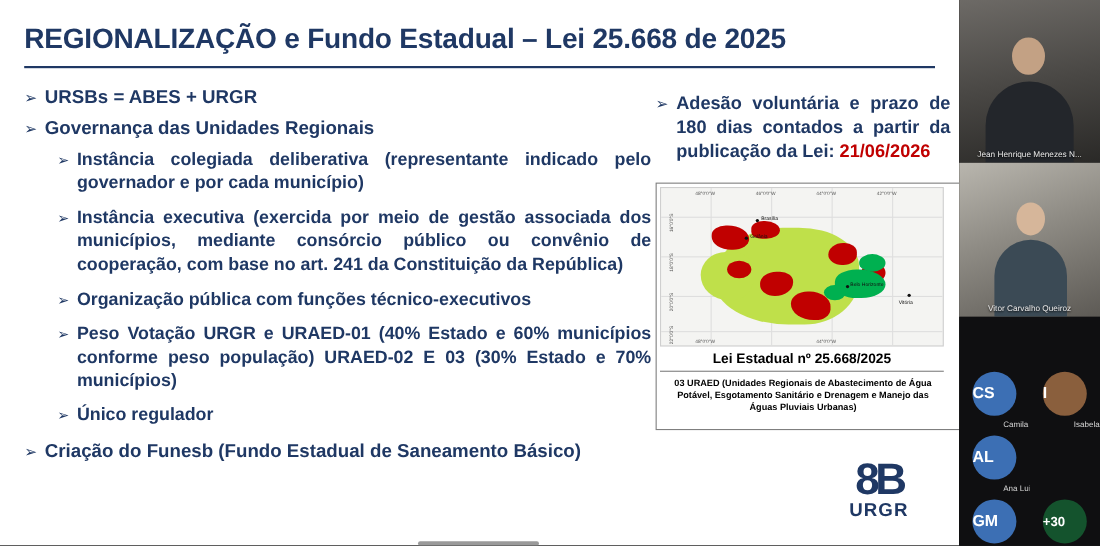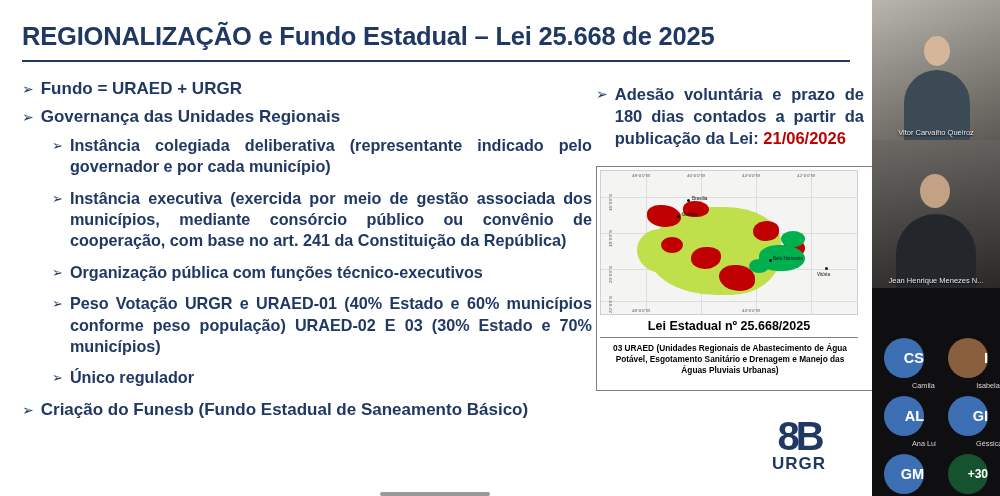--- a/index.html
+++ b/index.html
@@ -248,21 +248,21 @@
     text-align: center;
   }
   .av-circle {
     width: 40px; height: 40px;
     border-radius: 50%;
     margin: 8px auto 0 auto;
     color: #fff;
     font-size: 14.5px;
     font-weight: bold;
     line-height: 40px;
-    text-align: right;
+    text-align: left;
   }
   .av-name {
     font-size: 7.3px;
     color: #d8d8d8;
     margin-top: 3px;
     white-space: nowrap;
     overflow: hidden;
     margin-left: 40px;
   }
   
@@ -282,21 +282,21 @@
   <div id="slide">
     <div id="slide-inner">
 
       <div id="slide-title">REGIONALIZAÇÃO e Fundo Estadual – Lei 25.668 de 2025</div>
       <div id="title-rule"></div>
 
       <div class="col-left">
 
         <div class="bullet lvl1">
           <span class="mk">➢</span>
-          <span class="tx">Fundo = URAED + URGR</span>
+          <span class="tx">URSBs = ABES + URGR</span>
         </div>
 
         <div class="bullet lvl1">
           <span class="mk">➢</span>
           <span class="tx">Governança das Unidades Regionais</span>
         </div>
 
         <div class="bullet lvl2">
           <span class="mk">➢</span>
           <span class="tx">Instância colegiada deliberativa (representante indicado pelo governador e por cada município)</span>
@@ -414,53 +414,49 @@
         <div class="mark">8B</div>
         <div class="word">URGR</div>
       </div>
 
     </div>
     <div id="slide-scroll"></div>
   </div>
 
   <div id="rail">
 
+    <div class="tile" id="tile2">
+      <div class="person-head" style="left:48px; top:34px; width:30px; height:34px; background:#c3a184;"></div>
+      <div class="person-body" style="left:24px; top:74px; width:80px; height:74px; background:#23262b;"></div>
+      <div class="name">Jean Henrique Menezes N...</div>
+    </div>
+
     <div class="tile" id="tile1">
       <div class="person-head" style="left:52px; top:36px; width:26px; height:30px;"></div>
       <div class="person-body" style="left:32px; top:70px; width:66px; height:70px; background:#3b4a55;"></div>
       <div class="name">Vitor Carvalho Queiroz</div>
     </div>
 
-    <div class="tile" id="tile2">
-      <div class="person-head" style="left:48px; top:34px; width:30px; height:34px; background:#c3a184;"></div>
-      <div class="person-body" style="left:24px; top:74px; width:80px; height:74px; background:#23262b;"></div>
-      <div class="name">Jean Henrique Menezes N...</div>
-    </div>
-
     <div id="avatars">
 
       <div class="av-cell" style="left:0px;  top:42px;">
         <div class="av-circle" style="background:#3c6fb4;">CS</div>
         <div class="av-name">Camila R...</div>
       </div>
 
       <div class="av-cell" style="left:64px; top:42px;">
         <div class="av-circle" style="background:#8a5f3d;">I</div>
         <div class="av-name">Isabela</div>
       </div>
 
       <div class="av-cell" style="left:0px;  top:100px;">
         <div class="av-circle" style="background:#3c6fb4;">AL</div>
         <div class="av-name">Ana Luiza</div>
       </div>
 
-      <div class="av-cell" style="left:64px; top:100px;">
-        <div class="av-circle" style="background:#3c6fb4;">GI</div>
-        <div class="av-name">Géssica I...</div>
-      </div>
 
       <div class="av-cell" style="left:0px;  top:158px;">
         <div class="av-circle" style="background:#3c6fb4;">GM</div>
 
       </div>
 
       <div class="av-cell" style="left:64px; top:158px;">
         <div class="av-circle" style="background:#14532d; font-size:12px;">+30</div>
         <div class="av-name"></div>
       </div>

